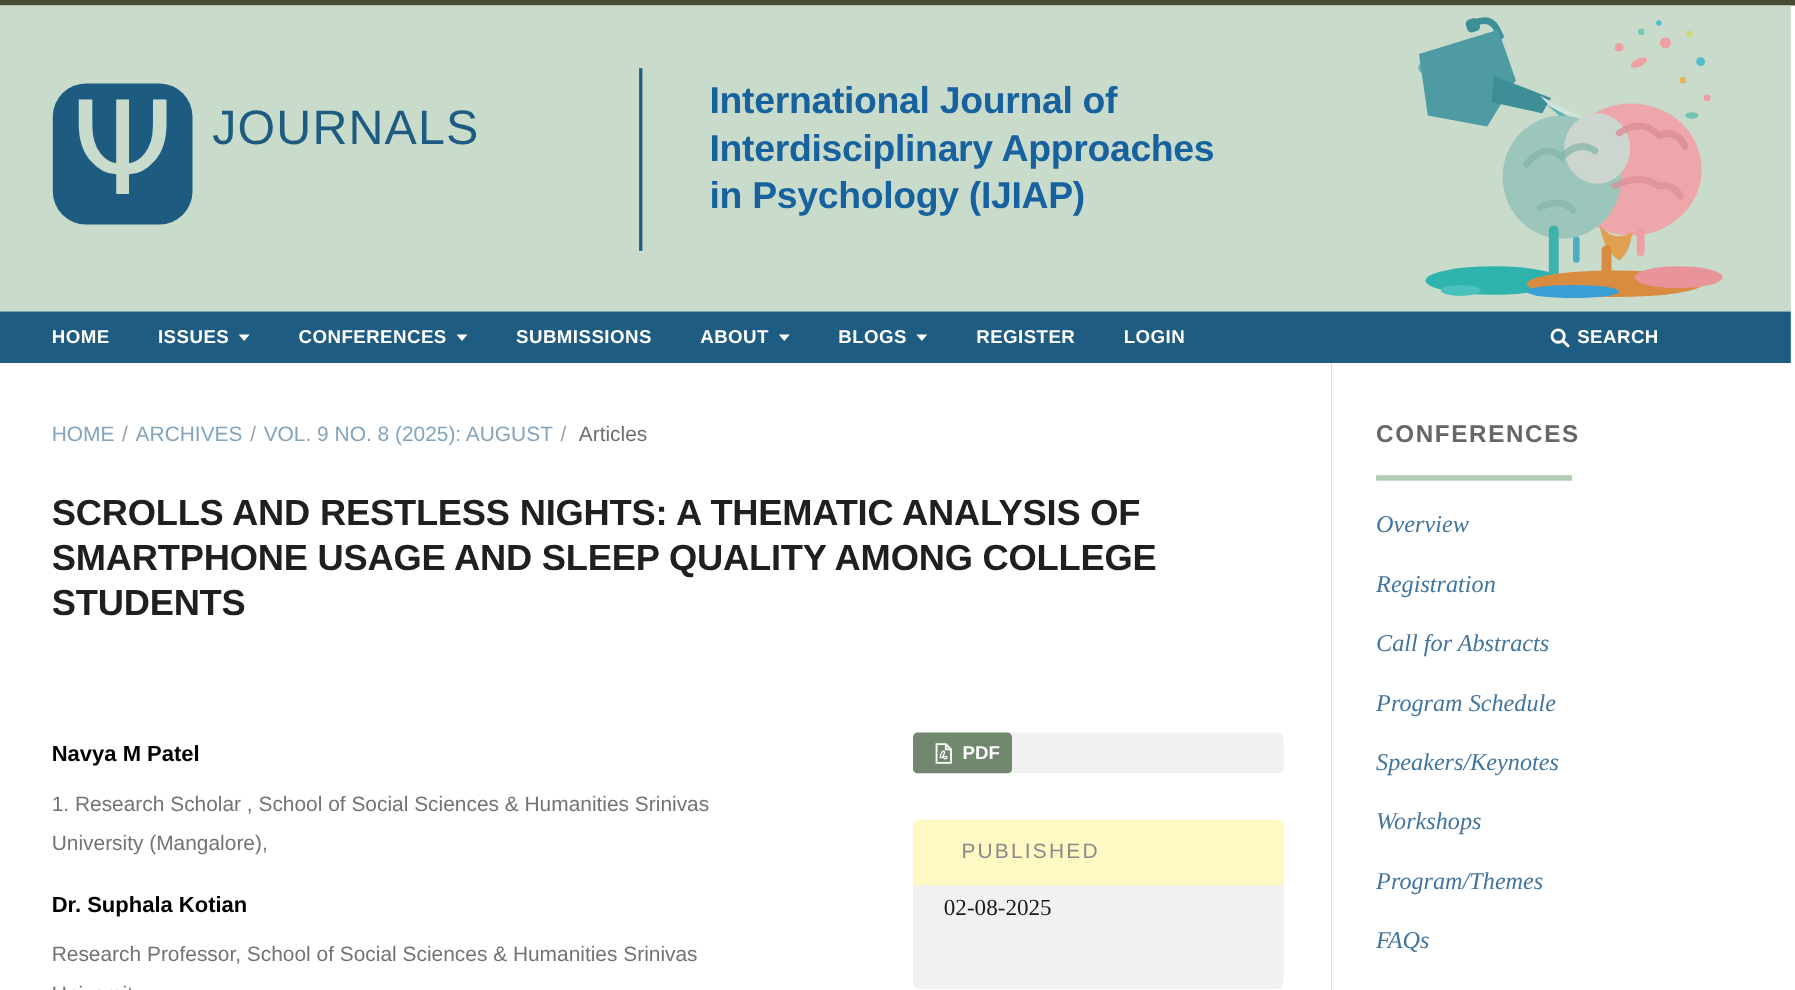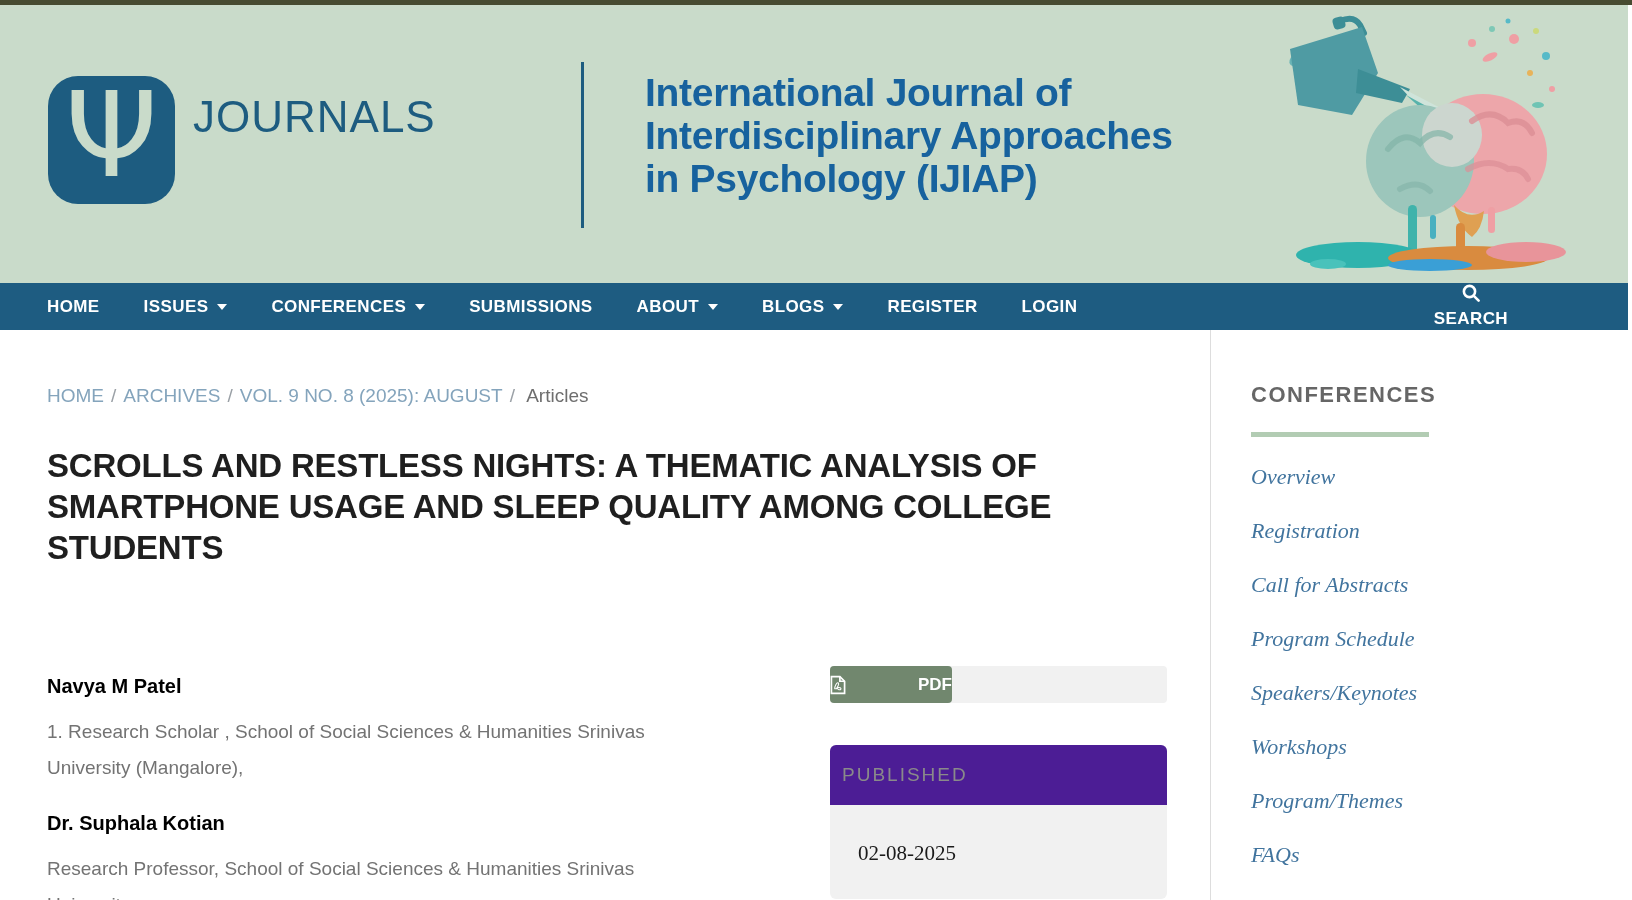--- a/index.html
+++ b/index.html
@@ -14,34 +14,34 @@
   .logo-mark { position:absolute; left:48px; top:71px; width:127px; height:128px;
                background:#1d5c80; border-radius:30px; display:flex;
                align-items:center; justify-content:center; }
   .psi { font-family:"DejaVu Sans", sans-serif; color:#c9dbca; font-size:118px;
          line-height:1; margin-top:-10px; }
   .brand { position:absolute; left:193px; top:86px; color:#1d5c80; font-size:44px;
            line-height:52px; font-weight:500; letter-spacing:1px; }
   .header-divider { position:absolute; left:581px; top:57px; width:3px; height:166px;
                     background:#1d5c80; }
   .journal-title { position:absolute; left:645px; top:66px; color:#17629e;
-                   font-size:39px; font-weight:700; line-height:43px; letter-spacing:-0.3px; }
+                   font-size:34px; font-weight:700; line-height:43px; letter-spacing:-0.3px; }
   .brain-art { position:absolute; right:58px; top:4px; }
 
   
   .main-nav { width:1628px; height:47px; background:#1e5c81; display:flex;
               align-items:center; padding:0 120px 0 47px; }
   .nav-items { display:flex; gap:44px; align-items:center; }
   .nav-link { color:#ffffff; font-size:17px; font-weight:700; letter-spacing:0.4px;
               text-decoration:none; cursor:pointer; display:inline-flex; align-items:center; }
   .caret { display:inline-block; width:0; height:0; border-left:5px solid transparent;
            border-right:5px solid transparent; border-top:6px solid #ffffff; margin-left:9px; }
   .nav-search { margin-left:auto; color:#ffffff; font-size:17px; font-weight:700;
                 letter-spacing:0.4px; display:inline-flex; align-items:center; gap:7px;
-                text-decoration:none; cursor:pointer;flex-direction:column; }
+                text-decoration:none; cursor:pointer; }
 
   
   .content { display:flex; width:1632px; height:570px; }
   .main-col { width:1210px; flex:0 0 auto; }
   .sidebar { flex:1 1 auto; border-left:1px solid #dddddd; padding:52px 0 0 40px; }
 
   
   .breadcrumb { margin:55px 0 0 47px; font-size:19px; color:#6e6e6e; }
   .bc-link { color:#84a4bc; text-decoration:none; cursor:pointer; margin-right:7px; }
   .bc-sep { color:#9aa0a6; margin-right:7px; }
@@ -51,29 +51,29 @@
   .article-title { margin:38px 0 0 47px; max-width:1095px; font-size:33px; line-height:41px;
                    font-weight:700; color:#1f1f1f; letter-spacing:-0.2px; }
   .article-row { display:flex; margin-top:98px; padding-left:47px; }
   .authors { width:660px; padding-top:9px; }
   .author-name { font-size:20px; font-weight:700; color:#000000; margin-bottom:16px; }
   .author-affil { width:645px; font-size:19px; line-height:36px; color:#737373; }
   .author + .author { margin-top:26px; }
 
   .right-col { margin-left:auto; margin-right:43px; width:337px; }
   .pdf-bar { width:337px; height:37px; background:#f1f1f1; border-radius:4px; }
-  .pdf-btn { display:inline-flex; width:122px; height:37px; background:#71876e;
+  .pdf-btn { display:inline-flex; width:90px; height:37px; background:#71876e;
              border-radius:4px; color:#ffffff; font-size:17px; font-weight:700;
-             align-items:center; justify-content:space-between; gap:9px; text-decoration:none;
-             cursor:pointer; }
+             align-items:center; justify-content:flex-start; gap:9px; text-decoration:none;
+             cursor:pointer;padding-left:20px; }
   .pub-box { margin-top:42px; width:337px; border-radius:6px; overflow:hidden;
              background:#f1f1f1; }
-  .pub-head { height:60px; line-height:60px; padding-left:12px; background:#4c1d95;
+  .pub-head { height:60px; line-height:60px; padding-left:44px; background:#fef9c3;
               color:#8a8a8a; font-size:19px; letter-spacing:2px; }
-  .pub-body { height:94px; padding:36px 0 0 28px; font-family:"Liberation Serif", serif;
+  .pub-body { height:94px; padding:8px 0 0 28px; font-family:"Liberation Serif", serif;
               font-size:21px; color:#1a1a1a; }
 
   
   .sb-heading { font-size:22px; font-weight:700; letter-spacing:1.5px; color:#666666; }
   .sb-underline { width:178px; height:5px; background:#b2ccb3; margin-top:24px; }
   .sb-list { display:block; margin-top:27px; }
   .sb-link { display:block; font-family:"Liberation Serif", serif; font-size:22px;
              color:#41749e; text-decoration:none; cursor:pointer; line-height:26px;
              margin-bottom:28px;font-style:italic; }
 </style>

